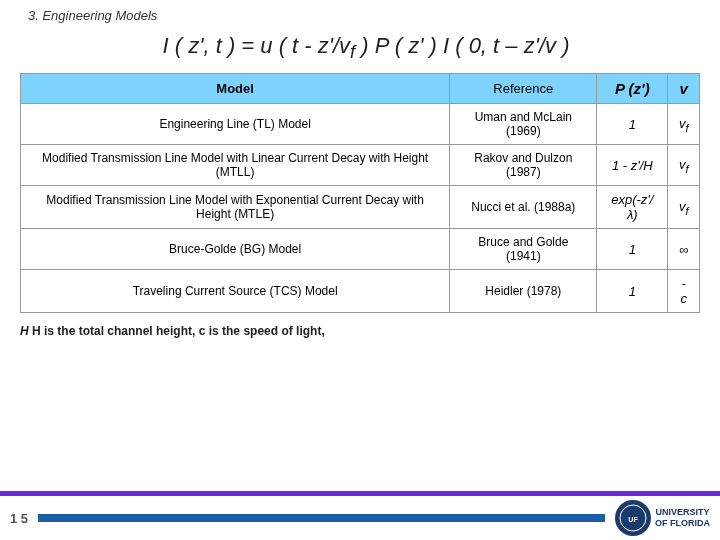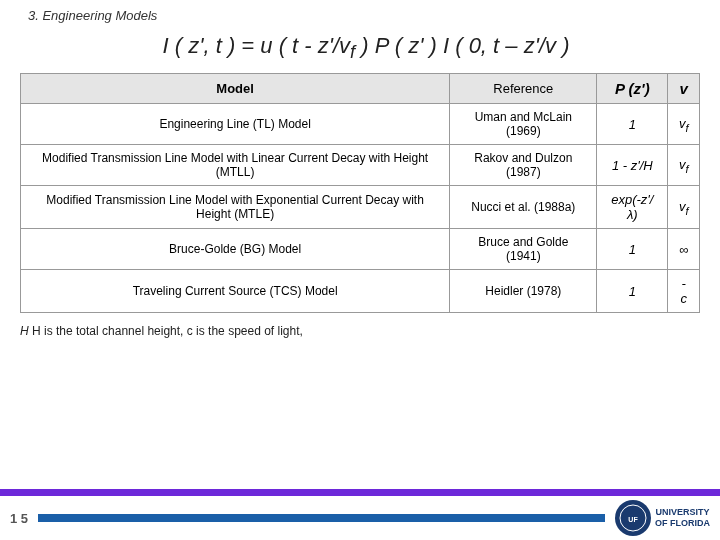--- a/index.html
+++ b/index.html
@@ -39,21 +39,21 @@
     }
 
     table th, table td {
       border: 1px solid #999;
       padding: 6px 10px;
       text-align: center;
       vertical-align: middle;
     }
 
     table thead tr th {
-      background: #e5e5e5;
+      background: #7dd3fc;
       font-weight: bold;
       font-size: 13px;
     }
 
     table thead tr th.model-col {
       font-weight: bold;
     }
 
     table thead tr th.ref-col {
       font-weight: normal;
@@ -86,40 +86,41 @@
 
     table tbody tr td.v-col {
       font-style: italic;
       font-size: 13px;
     }
 
     .footnote-area {
       padding: 10px 20px 4px 20px;
       font-size: 12px;
       color: #222;
+      font-weight: bold;
     }
 
     .footnote-area p {
       margin: 1px 0;
     }
 
     .footnote-area .italic-var {
       font-style: italic;
     }
 
     .bottom-bar {
       position: absolute;
       bottom: 0;
       left: 0;
       width: 100%;
       display: flex;
       align-items: center;
       justify-content: space-between;
       padding: 4px 10px;
-      border-top: 7px solid #6d28d9;
+      border-top: 5px solid #6d28d9;
     }
 
     .page-number {
       font-size: 13px;
       color: #555;
       font-weight: bold;
     }
 
     .blue-bar {
       height: 8px;

